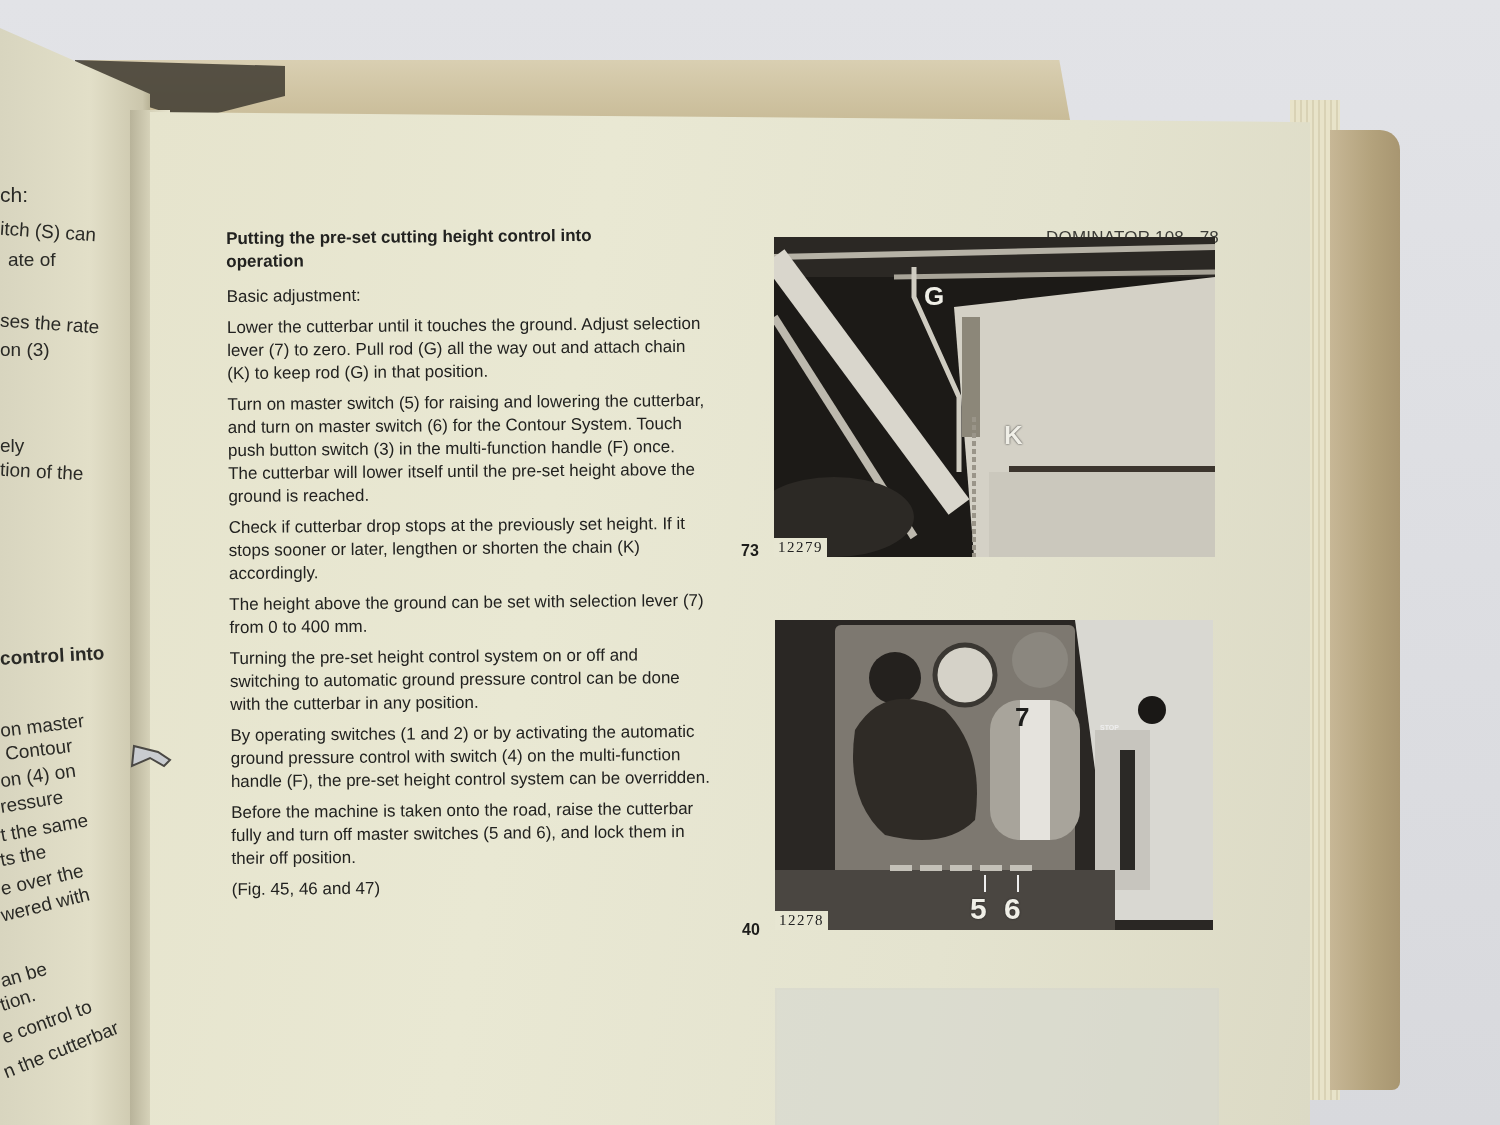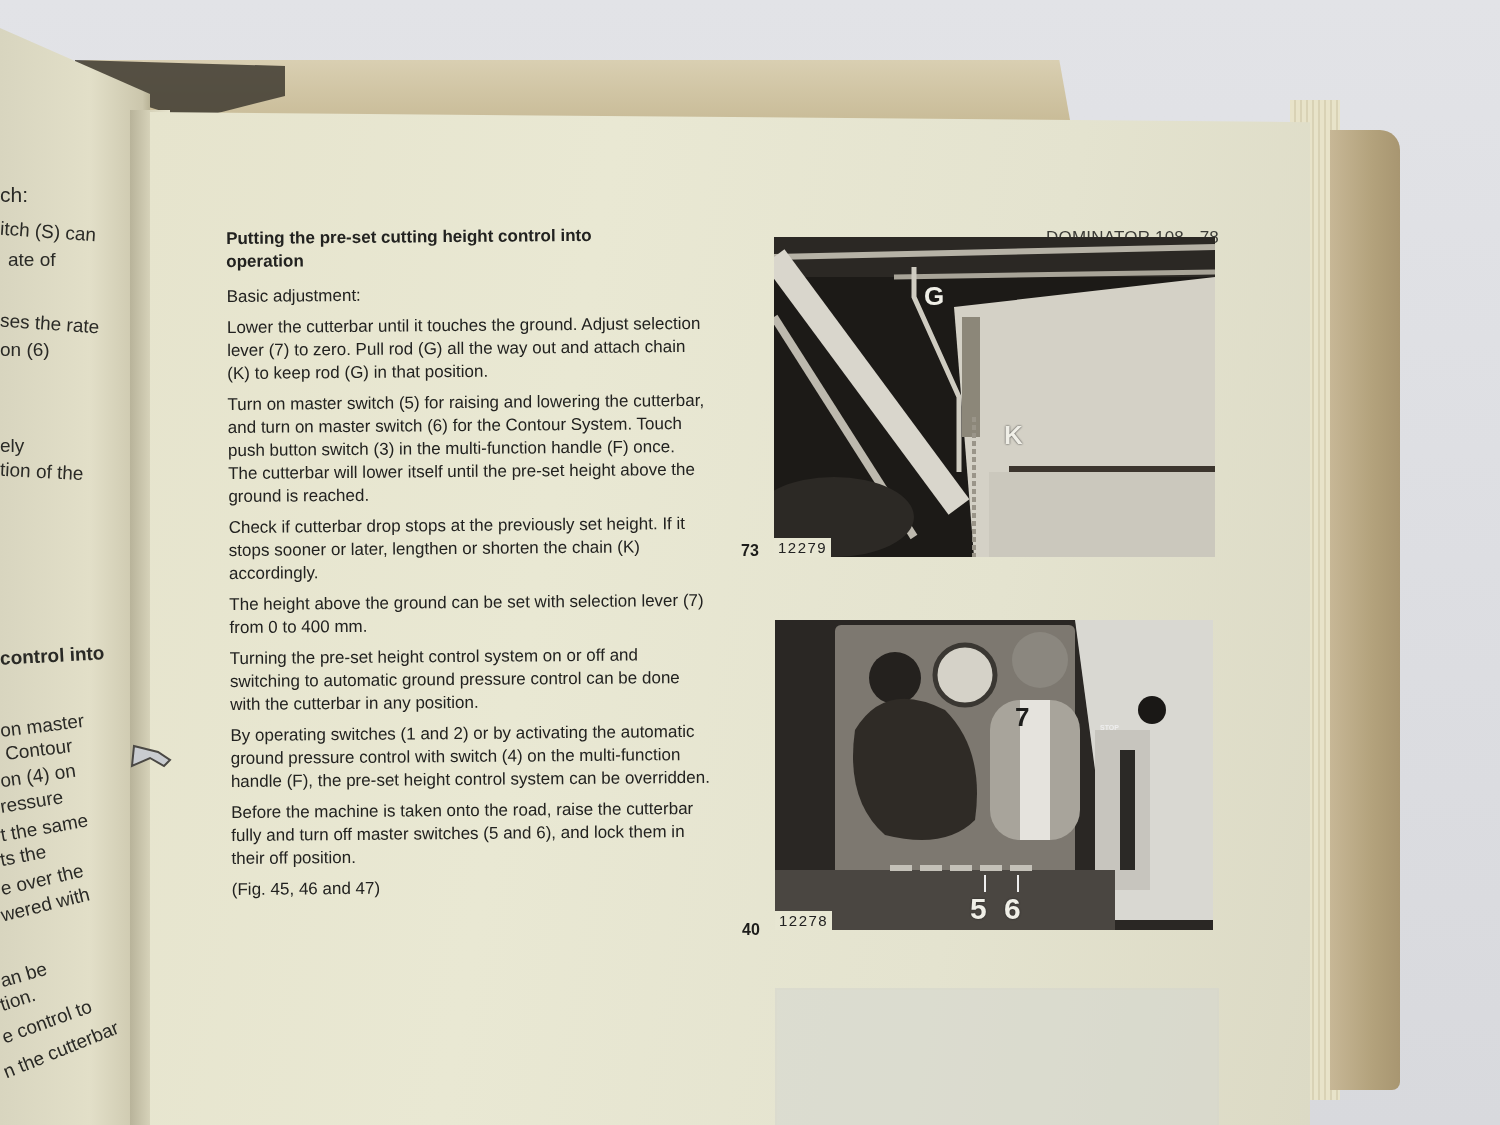--- a/index.html
+++ b/index.html
@@ -73,21 +73,21 @@
   .figure {
     position: absolute; overflow: hidden; background: #1f1d1a;
   }
   .fig46 { left: 774px; top: 237px; width: 441px; height: 320px; }
   .fig47 { left: 775px; top: 620px; width: 438px; height: 310px; }
   .fig-num {
     position: absolute; font-weight: bold; font-size: 16px; color: #1d1d1b;
   }
   .fig-code {
     position: absolute; left: 0; bottom: 0; background: #e7e6d2; color: #222;
-    font-size: 15px; padding: 1px 4px; letter-spacing: 1.5px;
+    font-size: 15px; padding: 1px 4px; letter-spacing: 1.5px; font-family: Liberation Serif, serif;
   }
   .callout {
     position: absolute; font-weight: bold; color: #f0efe7; font-size: 26px;
     text-shadow: 0 0 2px #222;
   }
   .ghost-figure {
     position: absolute; left: 775px; top: 988px; width: 440px; height: 140px;
     border: 2px solid #d5d6cd; background: #d6d8d0; opacity: .6;
   }
   .staple {
@@ -105,21 +105,21 @@
 
 <div class="left-page"></div>
 <div class="gutter"></div>
 <div class="right-page"></div>
 
 <div class="left-text">
   <span style="left:0;top:183px;font-size:21px">ch:</span>
   <span style="left:0;top:222px;transform:rotate(4deg)">itch (S) can</span>
   <span style="left:8px;top:250px">ate of</span>
   <span style="left:0;top:314px;transform:rotate(4deg)">ses the rate</span>
-  <span style="left:0;top:340px">on (6)</span>
+  <span style="left:0;top:340px">on (3)</span>
   <span style="left:0;top:436px">ely</span>
   <span style="left:0;top:462px;transform:rotate(3deg)">tion of the</span>
   <span style="left:0;top:646px;font-weight:bold;transform:rotate(-3deg)">control into</span>
   <span style="left:0;top:716px;transform:rotate(-7deg)">on master</span>
   <span style="left:5px;top:740px;transform:rotate(-7deg)">Contour</span>
   <span style="left:0;top:766px;transform:rotate(-8deg)">on (4) on</span>
   <span style="left:0;top:792px;transform:rotate(-9deg)">ressure</span>
   <span style="left:0;top:818px;transform:rotate(-10deg)">t the same</span>
   <span style="left:0;top:846px;transform:rotate(-11deg)">ts the</span>
   <span style="left:0;top:870px;transform:rotate(-13deg)">e over the</span>

